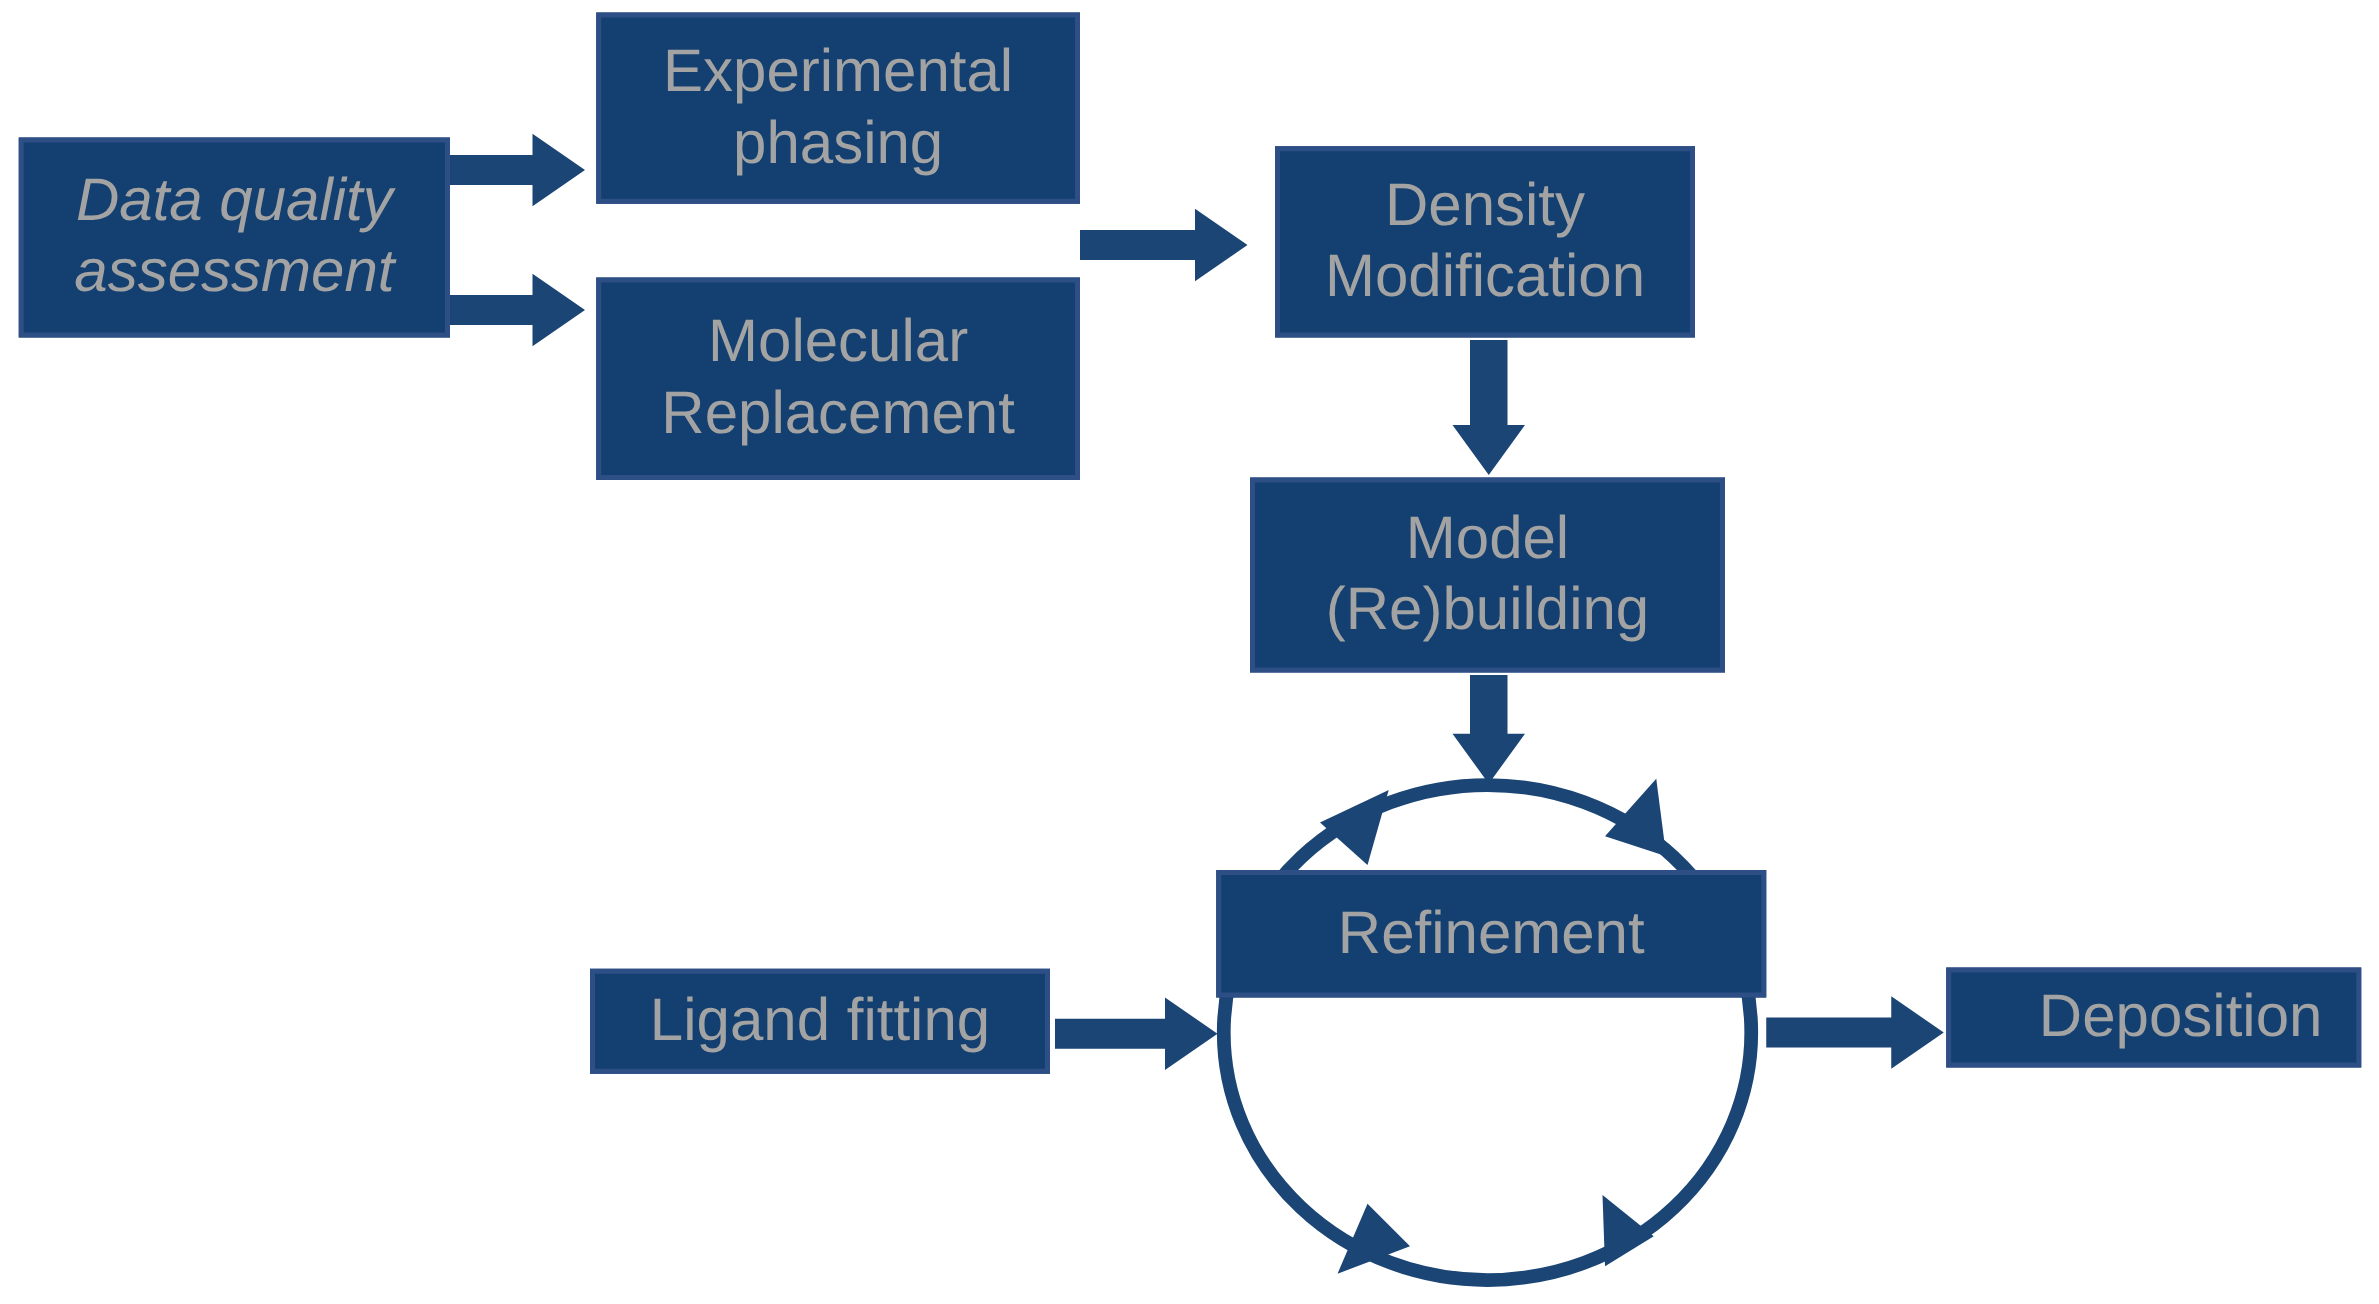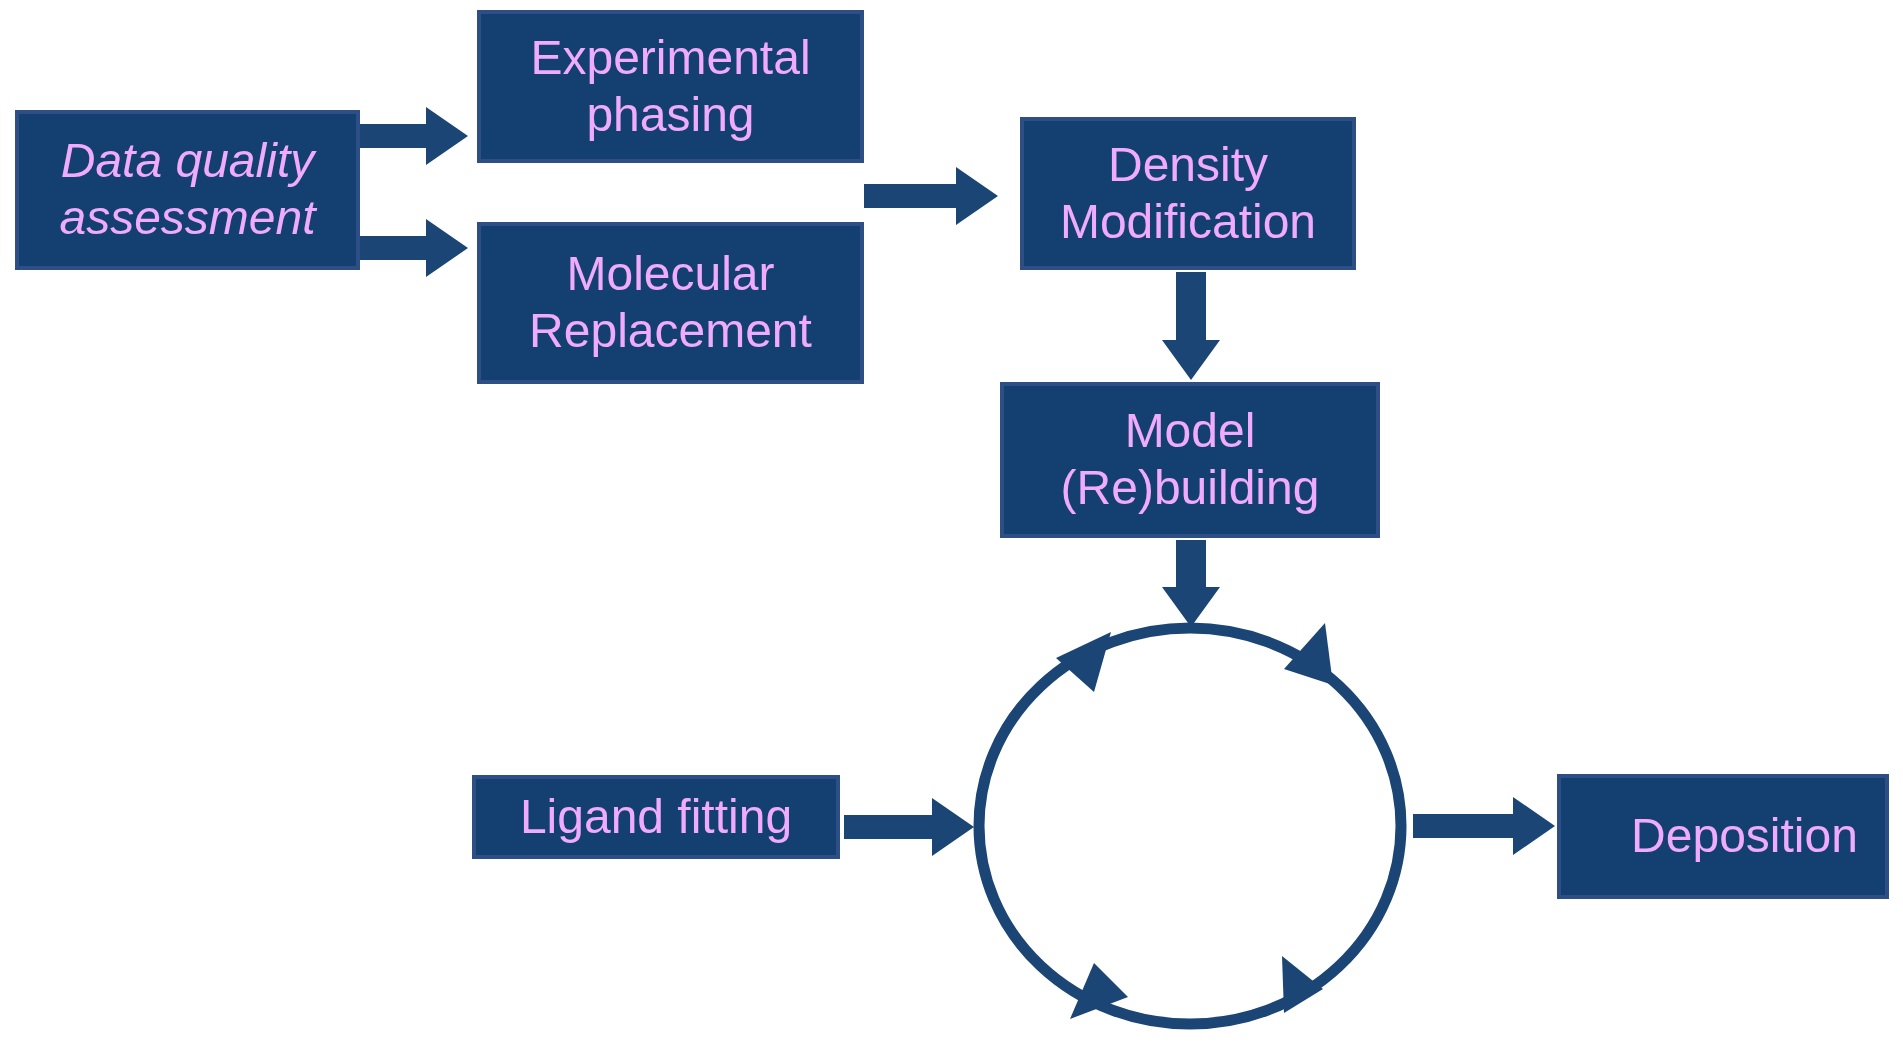--- a/index.html
+++ b/index.html
@@ -21,41 +21,41 @@
     top: 0;
     width: 1903px;
     height: 1043px;
     z-index: 1;
   }
   .node {
     position: absolute;
     box-sizing: border-box;
     background: #134070;
     border: 4px solid #2E4E86;
-    color: #f0abfc;
+    color: #a3a3a3;
     display: flex;
     align-items: center;
     justify-content: center;
     text-align: center;
     font-size: 48px;
     line-height: 1.18;
     z-index: 2;
   }
   .node .label { display: block; padding: 0 14px; }
 
   
   #node-data-quality        { left: 15px;   top: 110px; width: 345px; height: 160px; font-style: italic; }
   #node-experimental        { left: 477px;  top: 10px;  width: 387px; height: 153px; }
   #node-molecular           { left: 477px;  top: 222px; width: 387px; height: 162px; }
   #node-density             { left: 1000px; top: 117px; width: 336px; height: 153px; margin-left: 20px; }
   #node-model-rebuilding    { left: 1000px; top: 382px; width: 380px; height: 156px; }
   #node-refinement          { left: 973px;  top: 696px; width: 440px; height: 102px; }
   #node-validation          { left: 973px;  top: 850px; width: 440px; height: 102px; }
   #node-ligand-fitting      { left: 472px;  top: 775px; width: 368px; height: 84px; }
-  #node-deposition          { left: 1557px; top: 774px; width: 332px; height: 125px; padding-left: 43px; }
+  #node-deposition          { left: 1557px; top: 774px; width: 332px; height: 80px; padding-left: 43px; }
 </style>
 </head>
 <body>
 
 <div id="canvas">
 
   <svg id="arrow-layer" viewBox="0 0 1903 1043" xmlns="http://www.w3.org/2000/svg">
 
     <ellipse cx="1190" cy="826" rx="211" ry="198" fill="none" stroke="#1B4574" stroke-width="11"></ellipse>
 
@@ -86,20 +86,23 @@
   </div>
 
   <div class="node" id="node-density">
     <span class="label">Density Modification</span>
   </div>
 
   <div class="node" id="node-model-rebuilding">
     <span class="label">Model (Re)building</span>
   </div>
 
+  <div class="node" id="node-refinement">
+    <span class="label">Refinement</span>
+  </div>
 
 
   <div class="node" id="node-ligand-fitting">
     <span class="label">Ligand fitting</span>
   </div>
 
   <div class="node" id="node-deposition">
     <span class="label">Deposition</span>
   </div>
 

